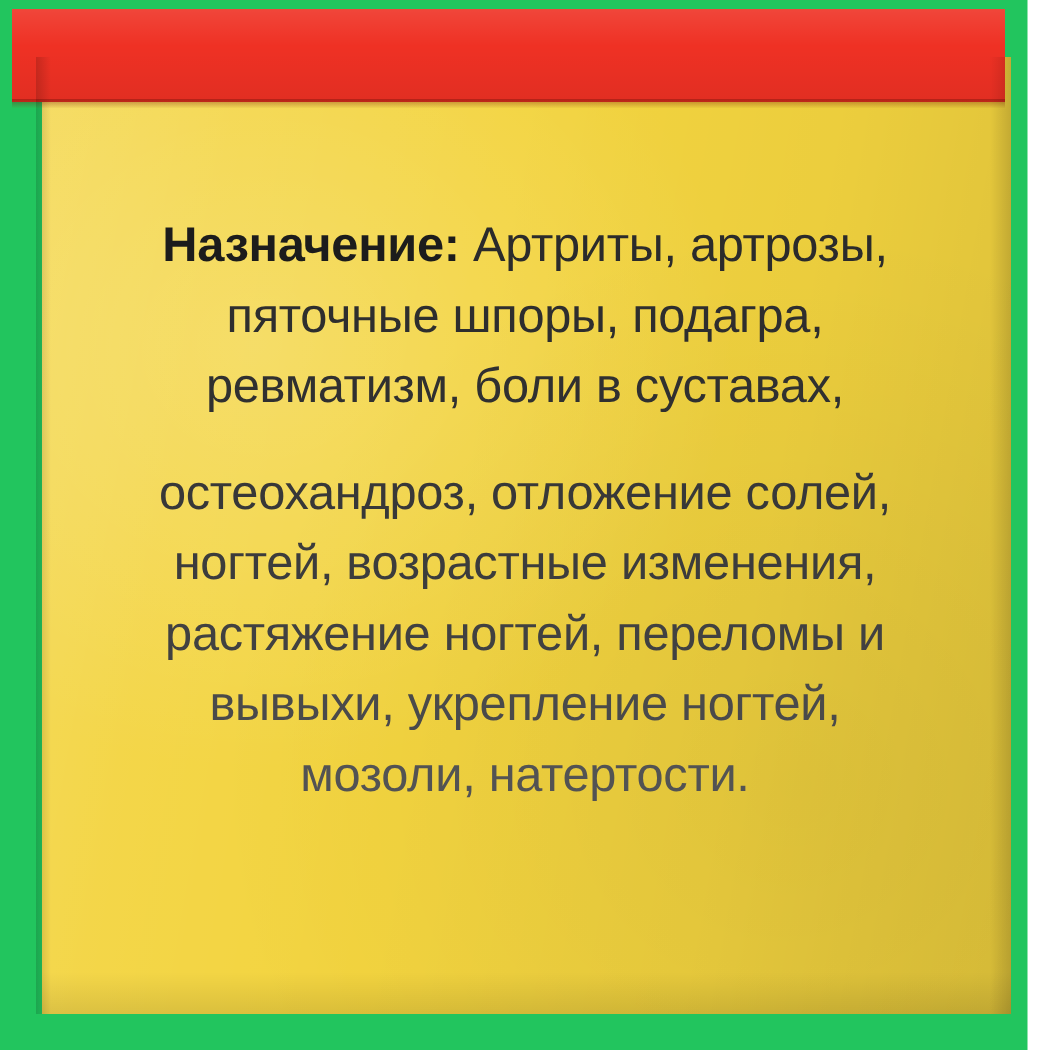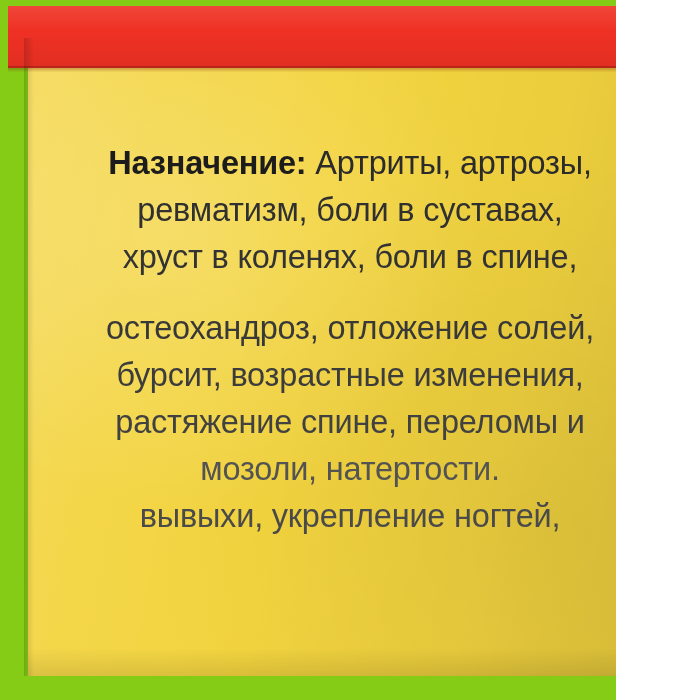--- a/index.html
+++ b/index.html
@@ -6,23 +6,23 @@
     margin: 0;
     padding: 0;
     width: 700px;
     height: 700px;
     background: #ffffff;
     font-family: "Liberation Sans", sans-serif;
   }
 
   .photo {
     position: relative;
-    width: 616px;
+    width: 685px;
     height: 700px;
-    background: #84cc16;
+    background: #22c55e;
     overflow: hidden;
   }
 
   
   .package {
     position: absolute;
     left: 28px;
     top: 38px;
     width: 646px;
     height: 638px;
@@ -155,22 +155,22 @@
     <div class="red-band-shade"></div>
   </div>
   <div class="band-edge"></div>
 
   <div class="left-edge"></div>
   <div class="right-edge"></div>
   <div class="bottom-edge"></div>
 
   <div class="text-block">
     <div class="text-line l1"><span class="heading">Назначение:</span> <span>Артриты, артрозы,</span></div>
+    <div class="text-line l2">пяточные шпоры, подагра,</div>
     <div class="text-line l3">ревматизм, боли в суставах,</div>
-    <div class="text-line l4">хруст в коленях, боли в спине,</div>
     <div class="text-line l5">остеохандроз, отложение солей,</div>
-    <div class="text-line l6">бурсит, возрастные изменения,</div>
-    <div class="text-line l7">растяжение спине, переломы и</div>
+    <div class="text-line l6">ногтей, возрастные изменения,</div>
+    <div class="text-line l7">растяжение ногтей, переломы и</div>
+    <div class="text-line l8">вывыхи, укрепление ногтей,</div>
     <div class="text-line l9">мозоли, натертости.</div>
-    <div class="text-line l8">вывыхи, укрепление ногтей,</div>
   </div>
 
 </div>
 
 </body></html>

